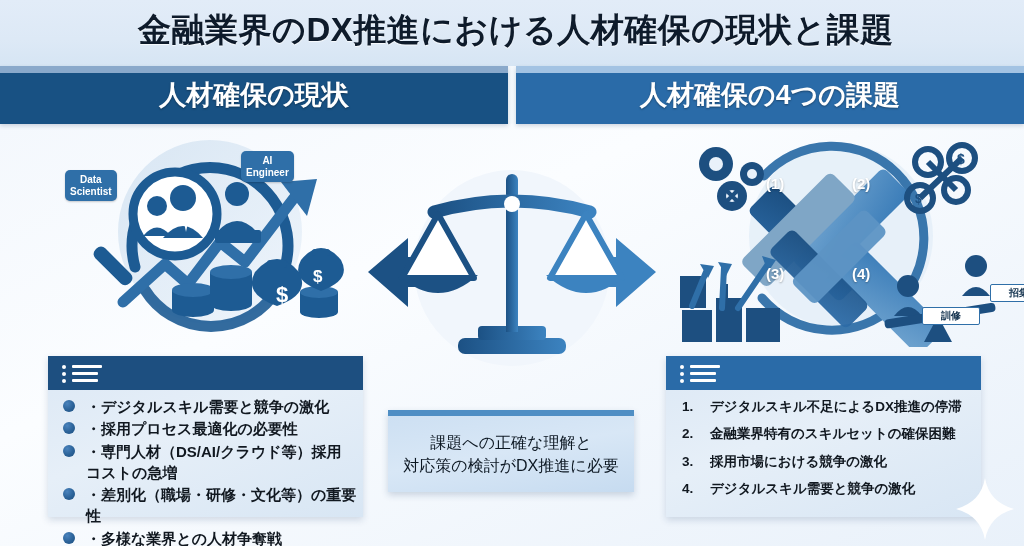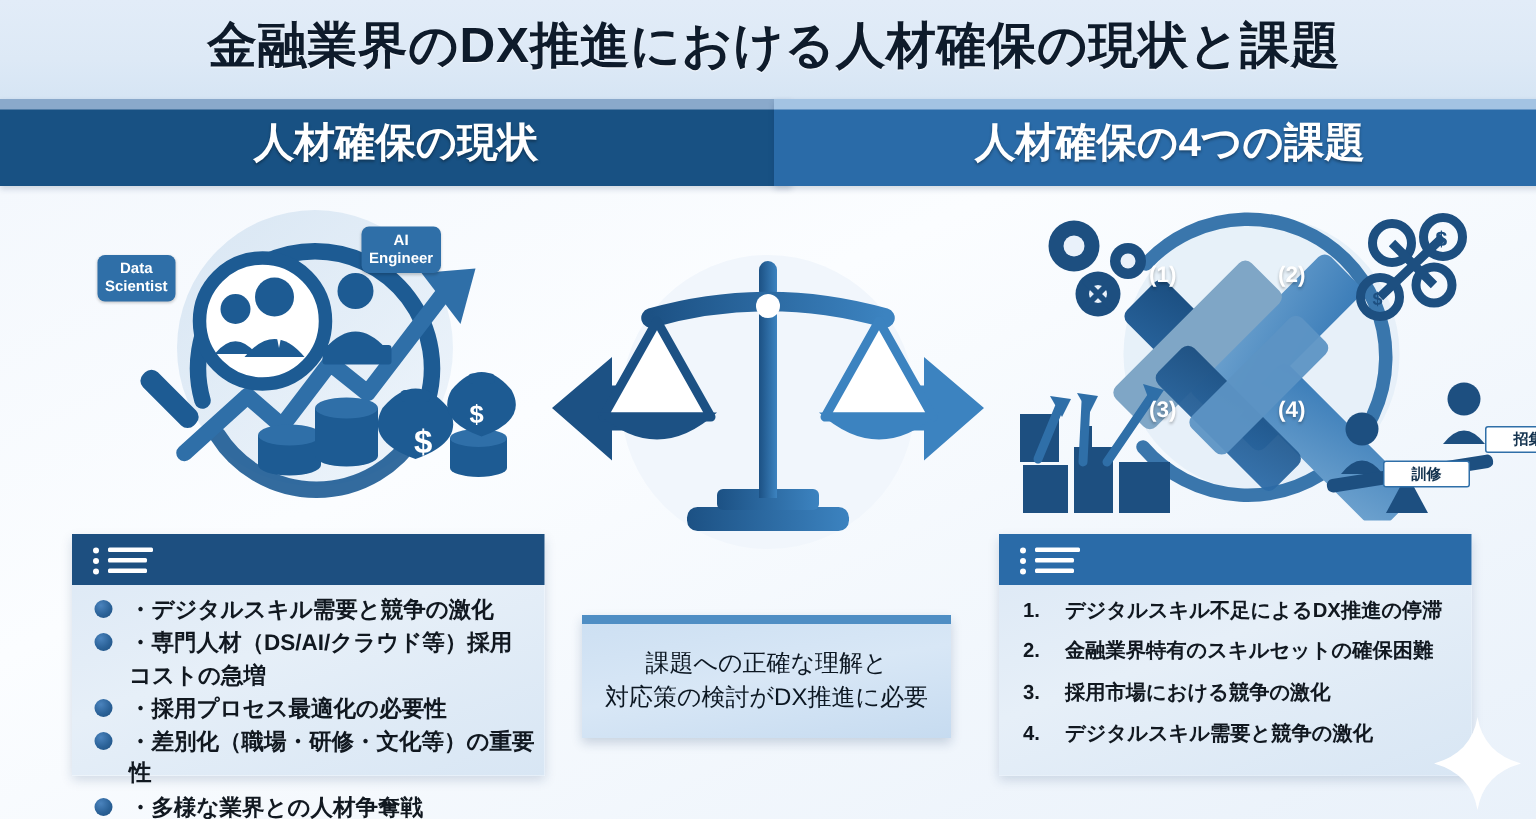--- a/index.html
+++ b/index.html
@@ -40,21 +40,20 @@
     text-shadow: 0 1px 1px rgba(255,255,255,0.8);
     white-space: nowrap;
   }
 
   
   .hdr {
     position: absolute;
     top: 66px;
     height: 58px;
     box-shadow: 0 2px 4px rgba(20,50,90,0.18);
-    padding-left: 20px;
   }
   .hdr .cap {
     position: absolute;
     left: 0; top: 0;
     width: 100%; height: 7px;
   }
   .hdr .lbl {
     position: absolute;
     left: 0; top: 0;
     width: 100%; height: 58px;
@@ -454,23 +453,23 @@
         <span class="dot r0"></span>
           <span class="bar r0"></span>
         <span class="dot r1"></span>
           <span class="bar r1"></span>
         <span class="dot r2"></span>
           <span class="bar r2"></span>
       </div>
     </div>
     <ul class="bullets">
       <li>・デジタルスキル需要と競争の激化</li>
+      <li>・採用プロセス最適化の必要性</li>
       <li>・専門人材（DS/AI/クラウド等）採用
 コストの急増</li>
-      <li>・採用プロセス最適化の必要性</li>
       <li>・差別化（職場・研修・文化等）の重要性</li>
       <li>・多様な業界との人材争奪戦</li>
     </ul>
   </div>
 
   <div class="card" id="card-right">
     <div class="card-hdr">
       <div class="listicon">
         <span class="dot r0"></span>
           <span class="bar r0"></span>

